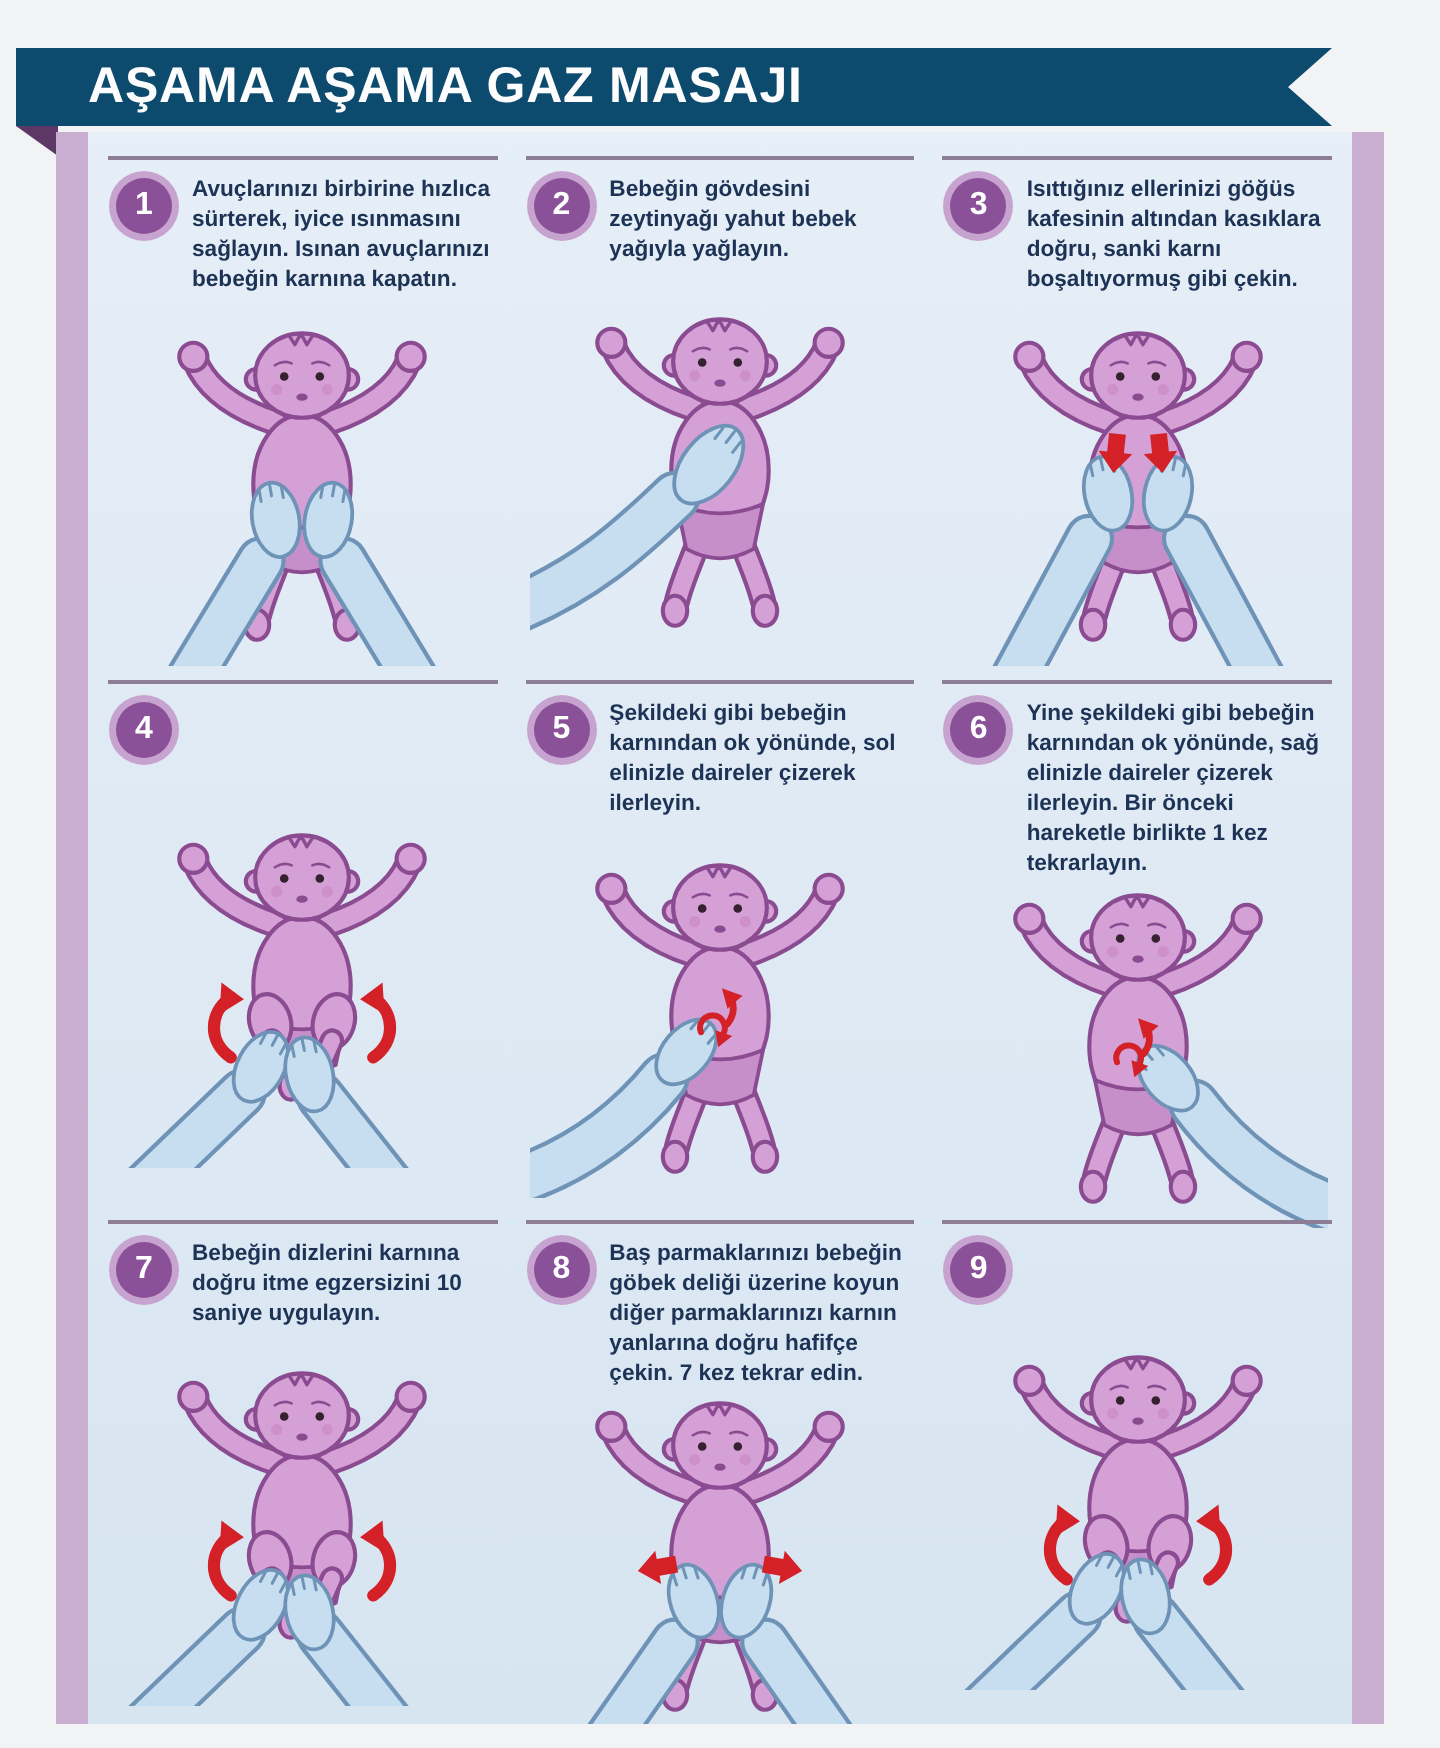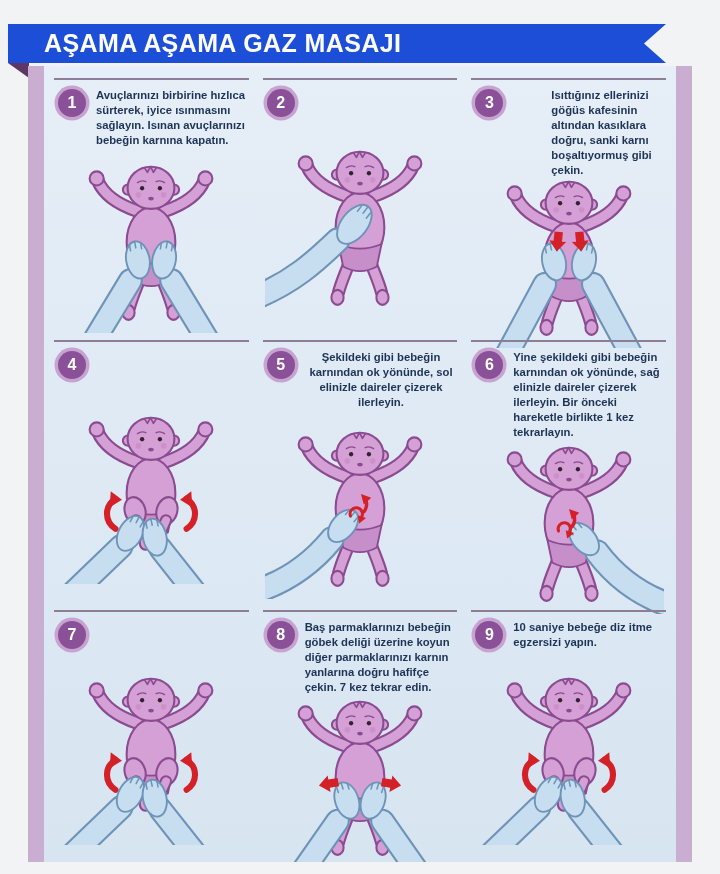--- a/index.html
+++ b/index.html
@@ -45,21 +45,21 @@
   .txt{
     margin:1px 0 0 0;max-width:158px;
     font-size:11.3px;font-weight:700;line-height:1.33;
   }
   .illus{flex:1;display:flex;align-items:center;justify-content:center;min-height:0;}
   .illus svg{width:190px;height:178px;}
 </style>
 </head>
 <body>
 
-<div class="ribbon" style="background: #1d4ed8;">
+<div class="ribbon" style="background: #0c4a6e;">
   <h1>AŞAMA AŞAMA GAZ MASAJI</h1>
 </div>
 <div class="fold" style="background: rgb(93, 55, 102);"></div>
 
 <div class="frame" style="background: rgb(201, 174, 210);">
   <div class="panel" style="background: linear-gradient(rgb(230, 238, 247), rgb(215, 229, 241));">
     <div class="grid">
   <div class="cell">
     <div class="rule" style="border-top-color: rgb(141, 126, 149);"></div>
     <div class="head">
@@ -110,20 +110,21 @@
             </svg>
           </div>
   </div>
 
   <div class="cell">
     <div class="rule" style="border-top-color: rgb(141, 126, 149);"></div>
     <div class="head">
       <div class="badge" style="background: rgb(138, 81, 153); box-shadow: rgb(199, 163, 207) 0px 0px 0px 3.5px;">
         <span>2</span>
       </div>
+      <p class="txt" style="color: rgb(29, 51, 86);">Bebeğin gövdesini zeytinyağı yahut bebek yağıyla yağlayın.</p>
     </div>
     <div class="illus">
             <svg viewBox="0 0 200 190" xmlns="http://www.w3.org/2000/svg">
               <path d="M86,60 C68,54 50,44 43,27" fill="none" stroke="#8b4b91" stroke-width="14.5" stroke-linecap="round"></path>
               <path d="M86,60 C68,54 50,44 43,27" fill="none" stroke="#d4a0d5" stroke-width="10" stroke-linecap="round"></path>
               <circle cx="42" cy="25" r="7.5" fill="#d4a0d5" stroke="#8b4b91" stroke-width="2.2"></circle>
               <path d="M114,60 C132,54 150,44 157,27" fill="none" stroke="#8b4b91" stroke-width="14.5" stroke-linecap="round"></path>
               <path d="M114,60 C132,54 150,44 157,27" fill="none" stroke="#d4a0d5" stroke-width="10" stroke-linecap="round"></path>
               <circle cx="158" cy="25" r="7.5" fill="#d4a0d5" stroke="#8b4b91" stroke-width="2.2"></circle>
               <path d="M90,127 C85,141 80,151 77,163" fill="none" stroke="#8b4b91" stroke-width="14" stroke-linecap="round"></path>
@@ -154,21 +155,21 @@
             </svg>
           </div>
   </div>
 
   <div class="cell">
     <div class="rule" style="border-top-color: rgb(141, 126, 149);"></div>
     <div class="head">
       <div class="badge" style="background: rgb(138, 81, 153); box-shadow: rgb(199, 163, 207) 0px 0px 0px 3.5px;">
         <span>3</span>
       </div>
-      <p class="txt" style="color: rgb(29, 51, 86); margin-left: 38px;">Isıttığınız ellerinizi göğüs kafesinin altından kasıklara doğru, sanki karnı boşaltıyormuş gibi çekin.</p>
+      <p class="txt" style="color: rgb(29, 51, 86);">Isıttığınız ellerinizi göğüs kafesinin altından kasıklara doğru, sanki karnı boşaltıyormuş gibi çekin.</p>
     </div>
     <div class="illus">
             <svg viewBox="0 0 200 190" xmlns="http://www.w3.org/2000/svg">
               <path d="M86,60 C68,54 50,44 43,27" fill="none" stroke="#8b4b91" stroke-width="14.5" stroke-linecap="round"></path>
               <path d="M86,60 C68,54 50,44 43,27" fill="none" stroke="#d4a0d5" stroke-width="10" stroke-linecap="round"></path>
               <circle cx="42" cy="25" r="7.5" fill="#d4a0d5" stroke="#8b4b91" stroke-width="2.2"></circle>
               <path d="M114,60 C132,54 150,44 157,27" fill="none" stroke="#8b4b91" stroke-width="14.5" stroke-linecap="round"></path>
               <path d="M114,60 C132,54 150,44 157,27" fill="none" stroke="#d4a0d5" stroke-width="10" stroke-linecap="round"></path>
               <circle cx="158" cy="25" r="7.5" fill="#d4a0d5" stroke="#8b4b91" stroke-width="2.2"></circle>
               <path d="M90,127 C85,141 80,151 77,163" fill="none" stroke="#8b4b91" stroke-width="14" stroke-linecap="round"></path>
@@ -271,21 +272,21 @@
             </svg>
           </div>
   </div>
 
   <div class="cell">
     <div class="rule" style="border-top-color: rgb(141, 126, 149);"></div>
     <div class="head">
       <div class="badge" style="background: rgb(138, 81, 153); box-shadow: rgb(199, 163, 207) 0px 0px 0px 3.5px;">
         <span>5</span>
       </div>
-      <p class="txt" style="color: rgb(29, 51, 86); text-align: center;">Şekildeki gibi bebeğin karnından ok yönünde, sol elinizle daireler çizerek ilerleyin.</p>
+      <p class="txt" style="color: rgb(29, 51, 86);">Şekildeki gibi bebeğin karnından ok yönünde, sol elinizle daireler çizerek ilerleyin.</p>
     </div>
     <div class="illus">
             <svg viewBox="0 0 200 190" xmlns="http://www.w3.org/2000/svg">
               <path d="M86,60 C68,54 50,44 43,27" fill="none" stroke="#8b4b91" stroke-width="14.5" stroke-linecap="round"></path>
               <path d="M86,60 C68,54 50,44 43,27" fill="none" stroke="#d4a0d5" stroke-width="10" stroke-linecap="round"></path>
               <circle cx="42" cy="25" r="7.5" fill="#d4a0d5" stroke="#8b4b91" stroke-width="2.2"></circle>
               <path d="M114,60 C132,54 150,44 157,27" fill="none" stroke="#8b4b91" stroke-width="14.5" stroke-linecap="round"></path>
               <path d="M114,60 C132,54 150,44 157,27" fill="none" stroke="#d4a0d5" stroke-width="10" stroke-linecap="round"></path>
               <circle cx="158" cy="25" r="7.5" fill="#d4a0d5" stroke="#8b4b91" stroke-width="2.2"></circle>
               <path d="M90,127 C85,141 80,151 77,163" fill="none" stroke="#8b4b91" stroke-width="14" stroke-linecap="round"></path>
@@ -373,20 +374,21 @@
             </svg>
           </div>
   </div>
 
   <div class="cell">
     <div class="rule" style="border-top-color: rgb(141, 126, 149);"></div>
     <div class="head">
       <div class="badge" style="background: rgb(138, 81, 153); box-shadow: rgb(199, 163, 207) 0px 0px 0px 3.5px;">
         <span>7</span>
       </div>
+      <p class="txt" style="color: rgb(29, 51, 86);">Bebeğin dizlerini karnına doğru itme egzersizini 10 saniye uygulayın.</p>
     </div>
     <div class="illus">
             <svg viewBox="0 0 200 190" xmlns="http://www.w3.org/2000/svg">
               <path d="M86,60 C68,54 50,44 43,27" fill="none" stroke="#8b4b91" stroke-width="14.5" stroke-linecap="round"></path>
               <path d="M86,60 C68,54 50,44 43,27" fill="none" stroke="#d4a0d5" stroke-width="10" stroke-linecap="round"></path>
               <circle cx="42" cy="25" r="7.5" fill="#d4a0d5" stroke="#8b4b91" stroke-width="2.2"></circle>
               <path d="M114,60 C132,54 150,44 157,27" fill="none" stroke="#8b4b91" stroke-width="14.5" stroke-linecap="round"></path>
               <path d="M114,60 C132,54 150,44 157,27" fill="none" stroke="#d4a0d5" stroke-width="10" stroke-linecap="round"></path>
               <circle cx="158" cy="25" r="7.5" fill="#d4a0d5" stroke="#8b4b91" stroke-width="2.2"></circle>
               <ellipse cx="100" cy="93" rx="26" ry="37" fill="#d4a0d5" stroke="#8b4b91" stroke-width="2.2"></ellipse>
@@ -490,21 +492,20 @@
             </svg>
           </div>
   </div>
 
   <div class="cell">
     <div class="rule" style="border-top-color: rgb(141, 126, 149);"></div>
     <div class="head">
       <div class="badge" style="background: rgb(138, 81, 153); box-shadow: rgb(199, 163, 207) 0px 0px 0px 3.5px;">
         <span>9</span>
       </div>
-      <p class="txt" style="color: rgb(29, 51, 86);">10 saniye bebeğe diz itme egzersizi yapın.</p>
     </div>
     <div class="illus">
             <svg viewBox="0 0 200 190" xmlns="http://www.w3.org/2000/svg">
               <path d="M86,60 C68,54 50,44 43,27" fill="none" stroke="#8b4b91" stroke-width="14.5" stroke-linecap="round"></path>
               <path d="M86,60 C68,54 50,44 43,27" fill="none" stroke="#d4a0d5" stroke-width="10" stroke-linecap="round"></path>
               <circle cx="42" cy="25" r="7.5" fill="#d4a0d5" stroke="#8b4b91" stroke-width="2.2"></circle>
               <path d="M114,60 C132,54 150,44 157,27" fill="none" stroke="#8b4b91" stroke-width="14.5" stroke-linecap="round"></path>
               <path d="M114,60 C132,54 150,44 157,27" fill="none" stroke="#d4a0d5" stroke-width="10" stroke-linecap="round"></path>
               <circle cx="158" cy="25" r="7.5" fill="#d4a0d5" stroke="#8b4b91" stroke-width="2.2"></circle>
               <ellipse cx="100" cy="93" rx="26" ry="37" fill="#d4a0d5" stroke="#8b4b91" stroke-width="2.2"></ellipse>

